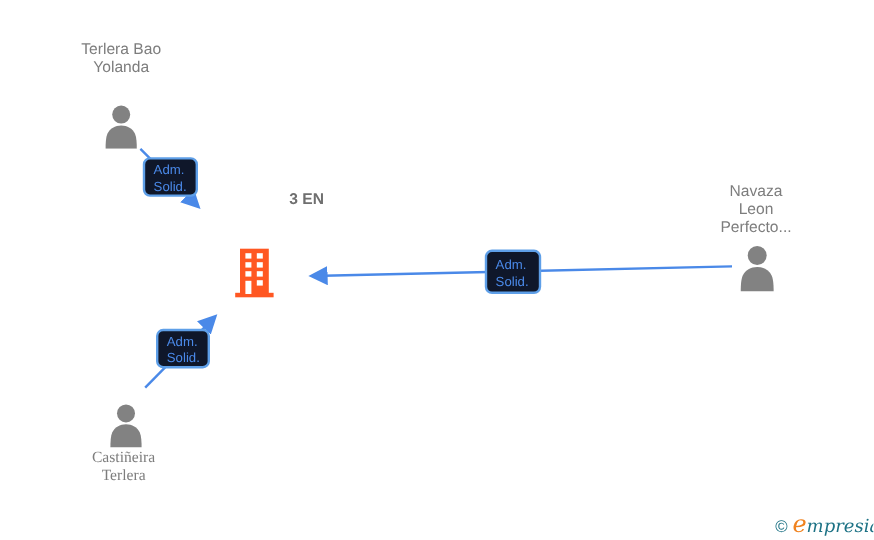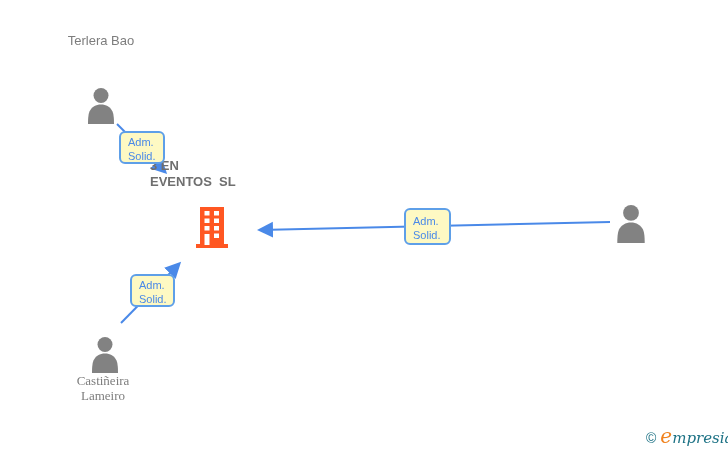--- a/index.html
+++ b/index.html
@@ -25,32 +25,32 @@
   .node-label {
     position: absolute;
     text-align: center;
     color: #7d7d7d;
     font-size: 13px;
     line-height: 15px;
   }
   .node-label div { white-space: pre; }
   .company-label {
     position: absolute;
-    text-align: left;
+    text-align: right;
     color: #6f6f6f;
     font-size: 13px;
     font-weight: bold;
     line-height: 16px;
   }
   .company-label div { white-space: pre; }
   .person-icon { position: absolute; }
   .building-icon { position: absolute; }
   .edge-label {
     position: absolute;
-    background: #fef9c3;
+    background: #0f172a;
     border: 2px solid #5e9fe8;
     border-radius: 6px;
     color: #4a89e8;
     font-size: 11px;
     line-height: 14px;
     padding: 2px 4px 2px 7px;
     box-sizing: border-box;
   }
   .edge-label div { white-space: pre; }
   #logo {
@@ -93,55 +93,60 @@
         <path d="M0 0 L8 4 L0 8 z" fill="#4a89e8"></path>
       </marker>
     </defs>
     <line x1="117" y1="124" x2="165" y2="172" stroke="#4a89e8" stroke-width="2" marker-end="url(#arrowhead)"></line>
     <line x1="610" y1="222" x2="260" y2="230" stroke="#4a89e8" stroke-width="2" marker-end="url(#arrowhead)"></line>
     <line x1="121" y1="323" x2="179" y2="264" stroke="#4a89e8" stroke-width="2" marker-end="url(#arrowhead)"></line>
   </svg>
 
   <div class="node-label" style="left:41px; top:33px; width:120px;">
     <div>Terlera Bao</div>
+    <div>Yolanda</div>
   </div>
   <svg class="person-icon" style="left:84px; top:87px;" width="34" height="37" viewBox="0 0 34 37">
     <circle cx="17" cy="8.5" r="7.5" fill="#828282"></circle>
     <path d="M17 17.5 c-5 0-9.5 2.5-11.5 7 c-1.3 3-1.5 8-1.5 12.5 h26 c0-4.5-0.2-9.5-1.5-12.5 c-2-4.5-6.5-7-11.5-7 z" fill="#828282"></path>
   </svg>
 
   <div class="company-label" style="left:150px; top:158px; width:120px;">
     <div>3 EN</div>
-    <div>EVENTOS  SL</div>
   </div>
   <svg class="building-icon" style="left:194px; top:207px;" width="36" height="41" viewBox="0 0 36 41">
     <rect x="2" y="37" width="32" height="4" fill="#ff5722"></rect>
     <rect x="6" y="0" width="24" height="38" fill="#ff5722"></rect>
     <rect x="10.5" y="4" width="5" height="4.5" fill="#ffffff"></rect>
     <rect x="20" y="4" width="5" height="4.5" fill="#ffffff"></rect>
     <rect x="10.5" y="11.5" width="5" height="4.5" fill="#ffffff"></rect>
     <rect x="20" y="11.5" width="5" height="4.5" fill="#ffffff"></rect>
     <rect x="10.5" y="19" width="5" height="4.5" fill="#ffffff"></rect>
     <rect x="20" y="19" width="5" height="4.5" fill="#ffffff"></rect>
     <rect x="20" y="26.5" width="5" height="4.5" fill="#ffffff"></rect>
     <rect x="10.5" y="27" width="5" height="11" fill="#ffffff"></rect>
   </svg>
 
+  <div class="node-label" style="left:570px; top:151px; width:120px;">
+    <div>Navaza</div>
+    <div>Leon</div>
+    <div>Perfecto...</div>
+  </div>
   <svg class="person-icon" style="left:613px; top:204px;" width="36" height="39" viewBox="0 0 34 37">
     <circle cx="17" cy="8.5" r="7.5" fill="#828282"></circle>
     <path d="M17 17.5 c-5 0-9.5 2.5-11.5 7 c-1.3 3-1.5 8-1.5 12.5 h26 c0-4.5-0.2-9.5-1.5-12.5 c-2-4.5-6.5-7-11.5-7 z" fill="#828282"></path>
   </svg>
 
   <svg class="person-icon" style="left:88px; top:336px;" width="34" height="37" viewBox="0 0 34 37">
     <circle cx="17" cy="8.5" r="7.5" fill="#828282"></circle>
     <path d="M17 17.5 c-5 0-9.5 2.5-11.5 7 c-1.3 3-1.5 8-1.5 12.5 h26 c0-4.5-0.2-9.5-1.5-12.5 c-2-4.5-6.5-7-11.5-7 z" fill="#828282"></path>
   </svg>
   <div class="node-label" style="left:43px; top:373px; width:120px;font-family:Liberation Serif, serif;">
     <div>Castiñeira</div>
-    <div>Lameiro</div>
+    <div>Terlera</div>
   </div>
 
   <div class="edge-label" style="left:119px; top:131px; width:46px; height:33px;">
     <div>Adm.</div>
     <div>Solid.</div>
   </div>
   <div class="edge-label" style="left:404px; top:208px; width:47px; height:37px; padding-top:4px;">
     <div>Adm.</div>
     <div>Solid.</div>
   </div>

